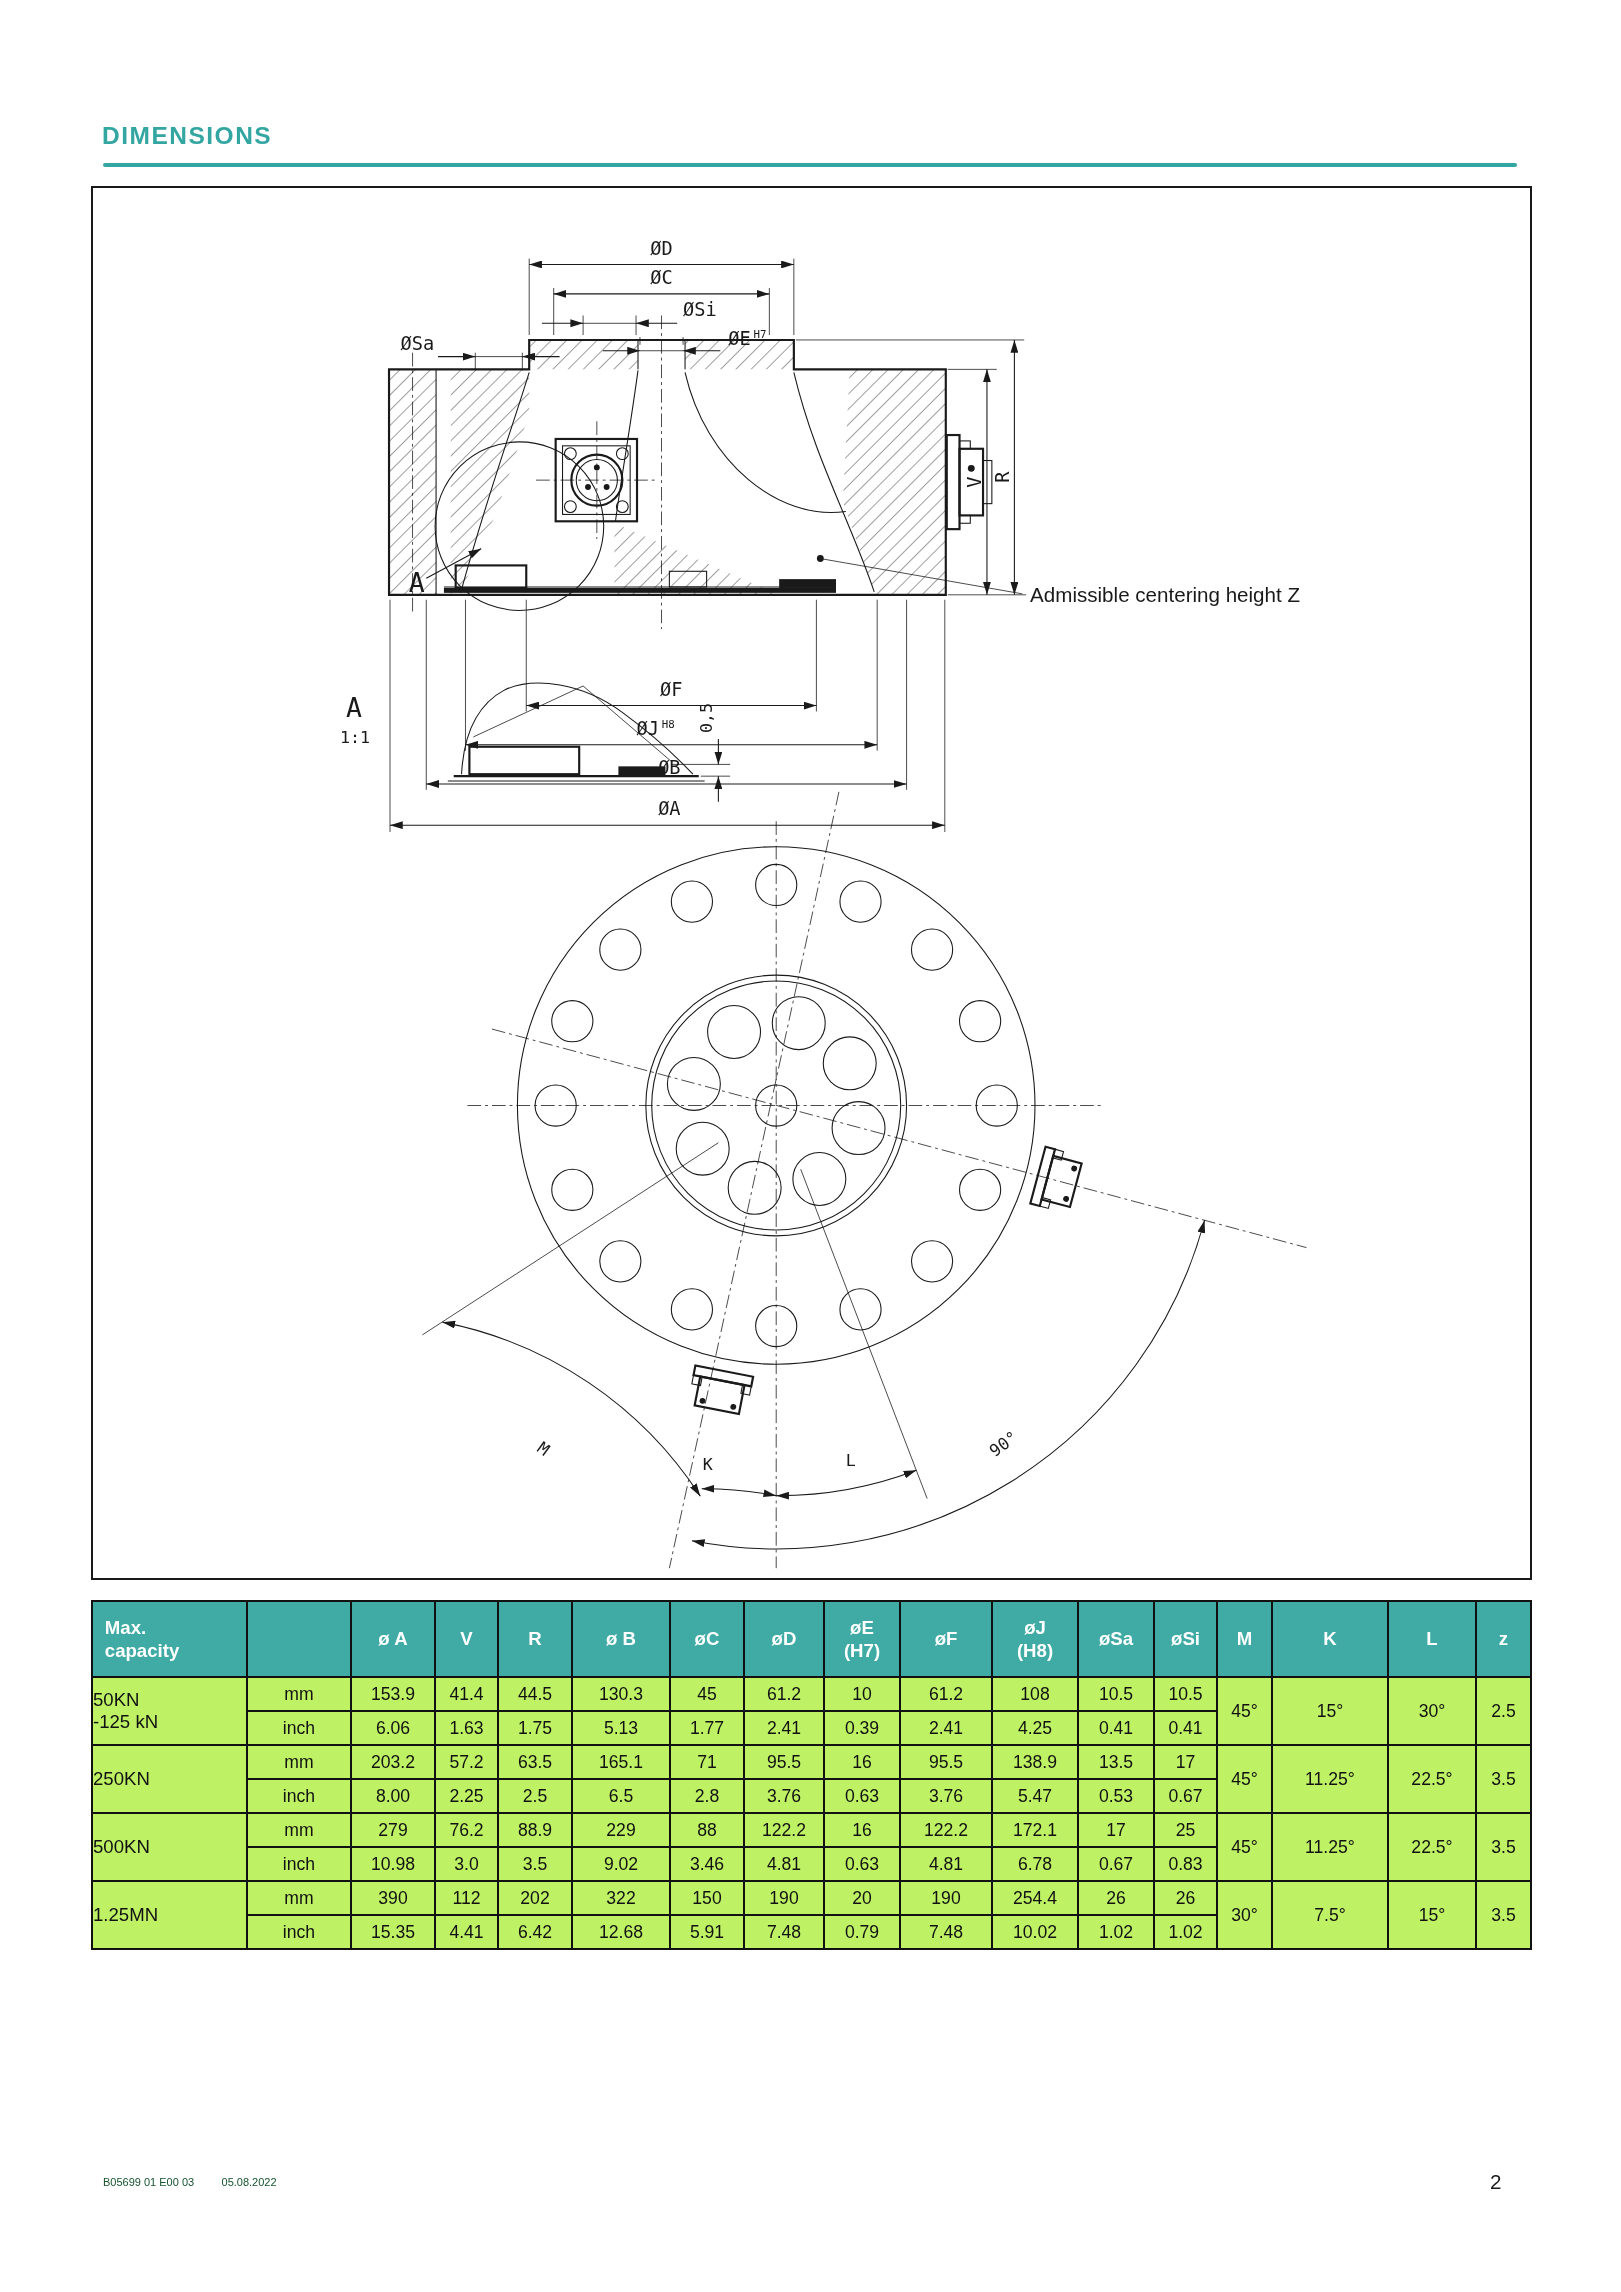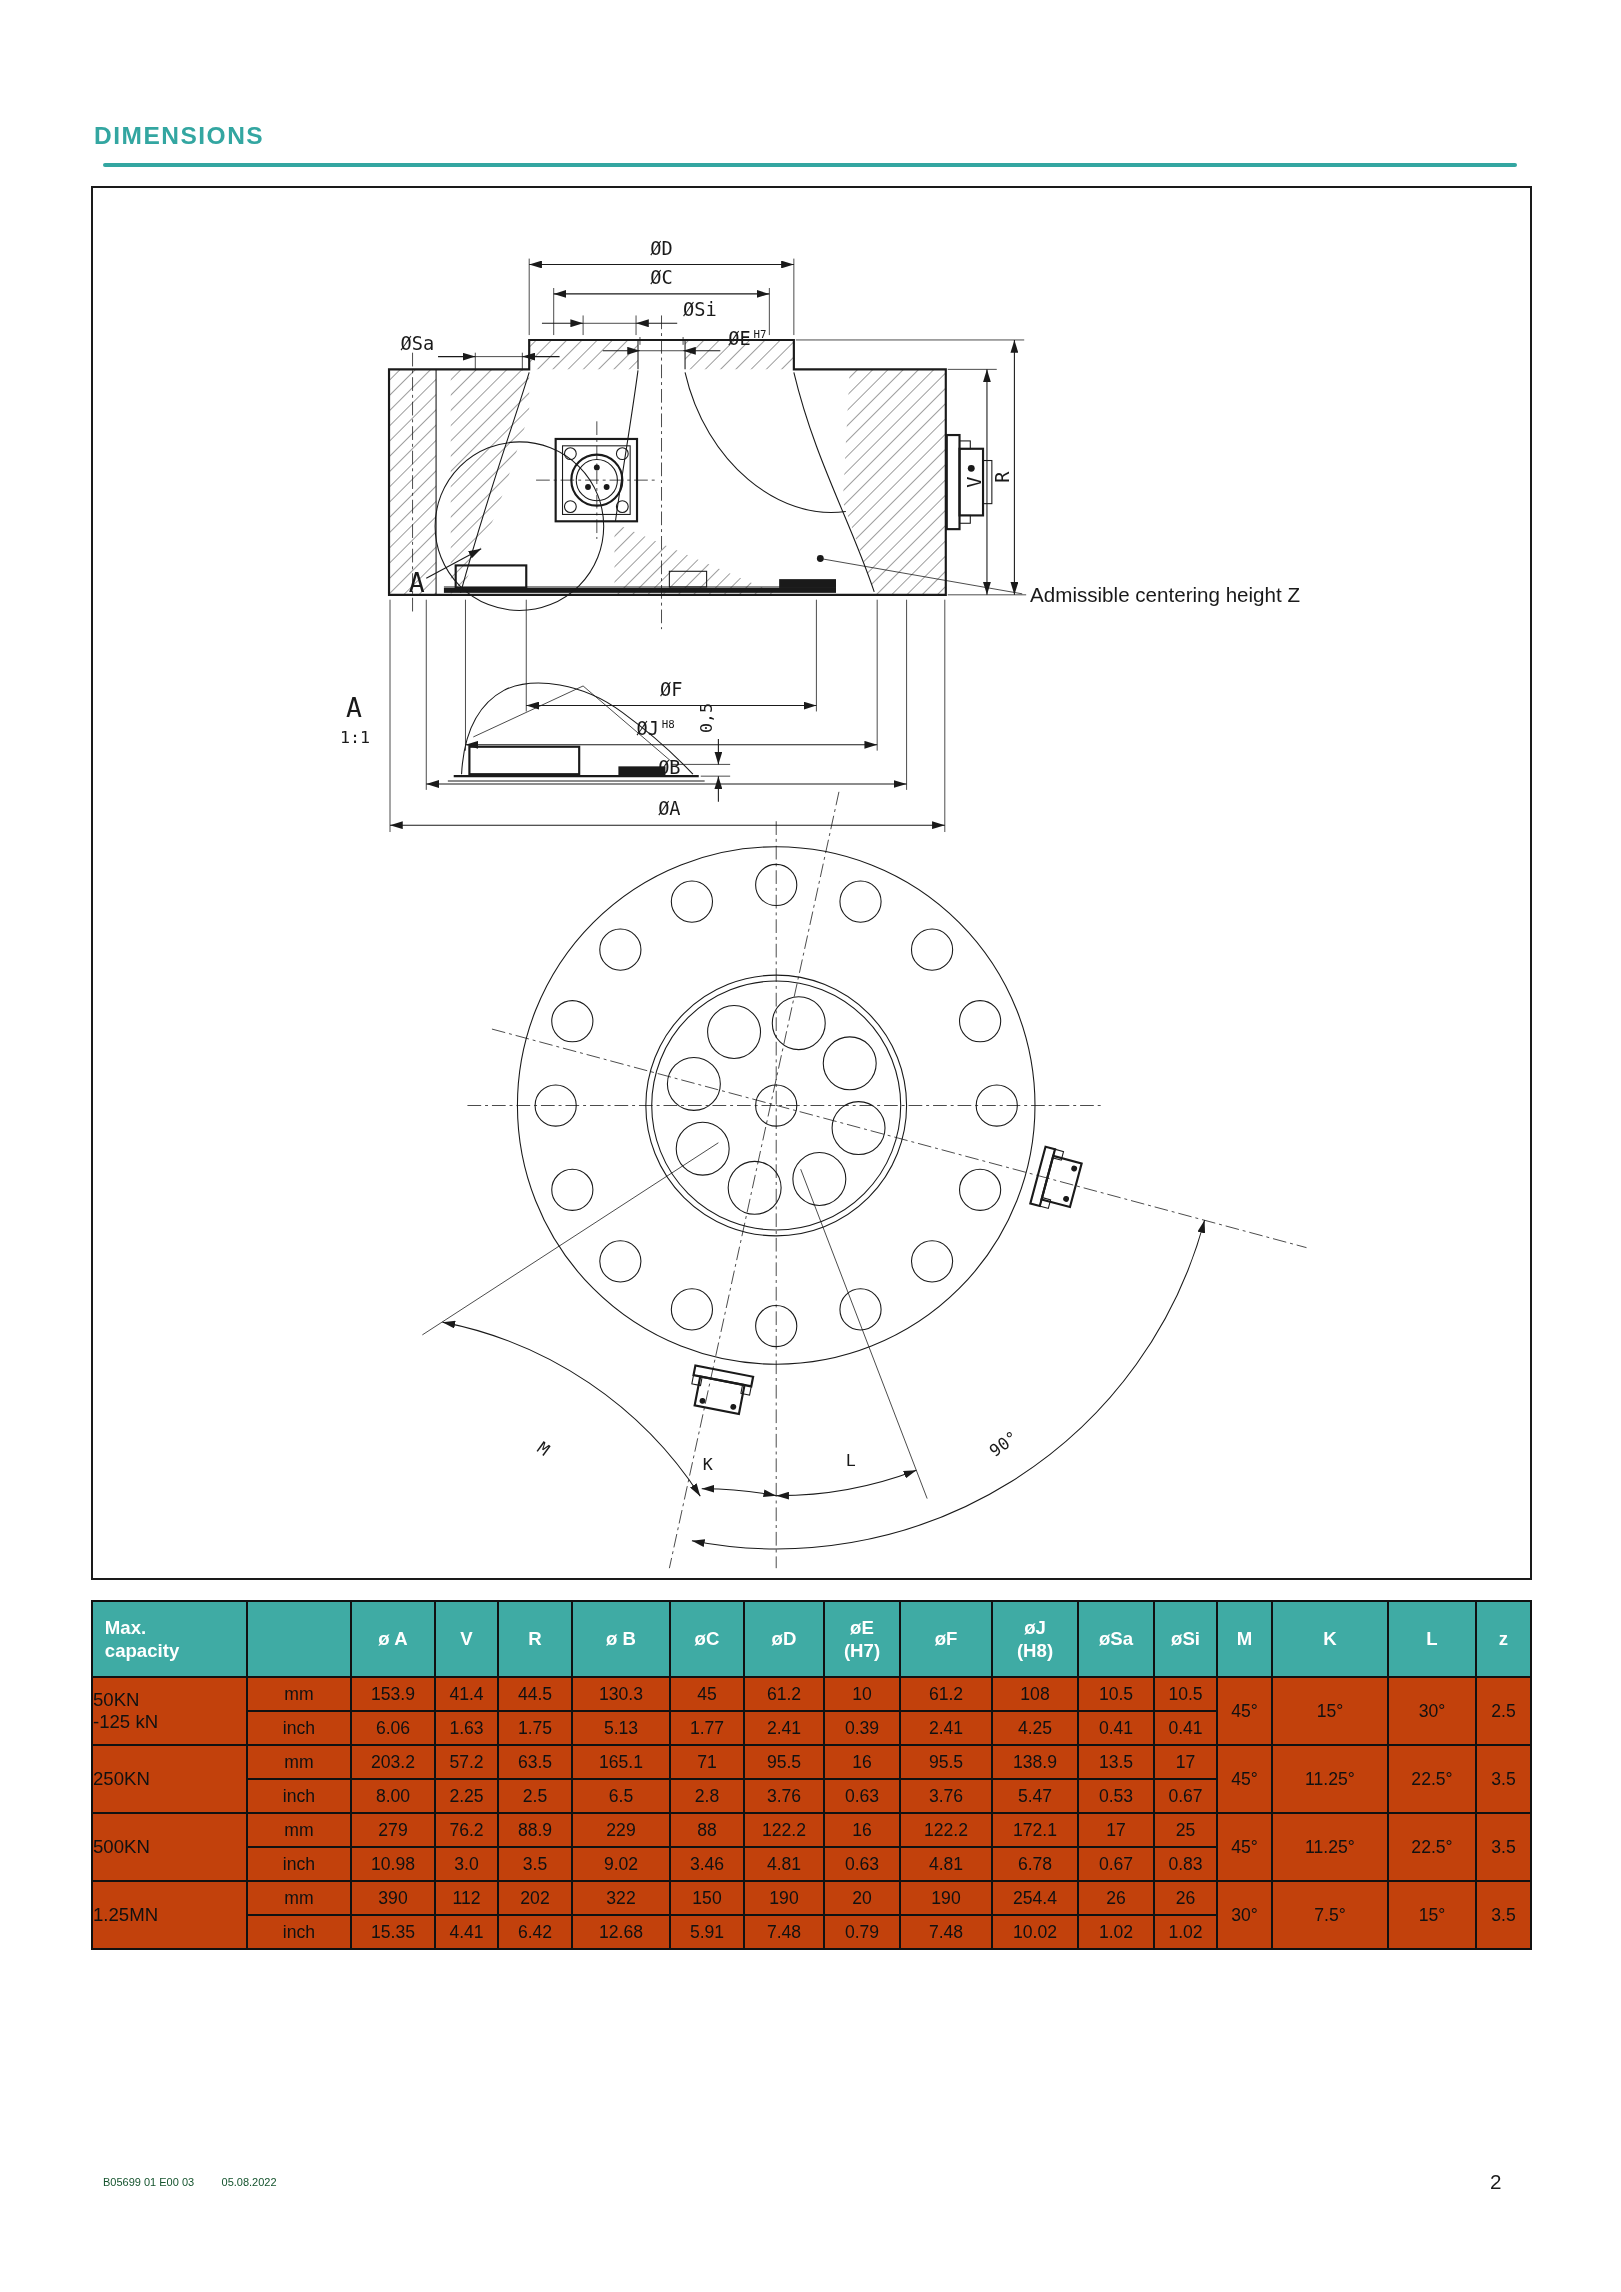--- a/index.html
+++ b/index.html
@@ -1,38 +1,38 @@
 <!DOCTYPE html>
 <html><head>
 <meta charset="utf-8">
 <style>
   html,body{margin:0;padding:0}
   body{width:1621px;height:2293px;background:#ffffff;position:relative;
        font-family:"Liberation Sans",sans-serif;color:#111;overflow:hidden}
   .abs{position:absolute}
-  #page-title{left:94px;top:122px;font-size:24.5px;font-weight:bold;color:#33A6A1;letter-spacing:1.5px}
+  #page-title{left:102px;top:122px;font-size:24.5px;font-weight:bold;color:#33A6A1;letter-spacing:1.5px}
   #title-rule{left:103px;top:163px;width:1414px;height:3.9px;background:#33A6A1;border-radius:2px}
   #drawing-frame{left:91px;top:186px;width:1441px;height:1394px;border:2px solid #1a1a1a;box-sizing:border-box;background:#fff}
   #drawing-frame svg{display:block}
 
   
   .out2{stroke:#1a1a1a;stroke-width:2.2;fill:none}
   .out1{stroke:#1a1a1a;stroke-width:1.1;fill:none}
   .thin{stroke:#1a1a1a;stroke-width:0.8;fill:none}
   .dim{stroke:#1a1a1a;stroke-width:1.1;fill:none}
   .cl{stroke:#1a1a1a;stroke-width:0.8;fill:none;stroke-dasharray:14 4 3 4}
   .hatch{fill:url(#hat);stroke:none}
   .dlab{font-family:"DejaVu Sans Mono",monospace;font-size:19px;fill:#1a1a1a}
   .dsub{font-family:"DejaVu Sans Mono",monospace;font-size:11px;fill:#1a1a1a}
   .alab{font-family:"DejaVu Sans Mono",monospace;font-size:17px;fill:#1a1a1a}
   .blab{font-family:"DejaVu Sans Mono",monospace;font-size:27px;fill:#1a1a1a}
   .note{font-family:"Liberation Sans",sans-serif;font-size:21px;fill:#1a1a1a}
 
   
-  #dim-table{left:91px;top:1600px;width:1441px;border-collapse:collapse;table-layout:fixed;background:#c2410c}
+  #dim-table{left:91px;top:1600px;width:1441px;border-collapse:collapse;table-layout:fixed;background:#bef264}
   #dim-table th,#dim-table td{border:2px solid #111;text-align:center;vertical-align:middle;
       padding:0;white-space:pre-line;font-size:17.6px;overflow:hidden}
   #dim-table thead th{background:#3FABA4;color:#fff;font-weight:bold;font-size:18.6px;height:74px;line-height:1.25}
   #dim-table th.cap-h{text-align:left;padding-left:11.8px}
   #dim-table td{height:32px;color:#111}
   #dim-table td.cap{text-align:left;padding-left:0;font-size:18.6px}
   #footer-left{left:103px;top:2176px;font-size:11px;color:#14532d}
   #footer-left span{margin-right:27.4px}
   #page-num{left:1490px;top:2170px;font-size:20.6px;color:#1a1a1a}
 </style>

